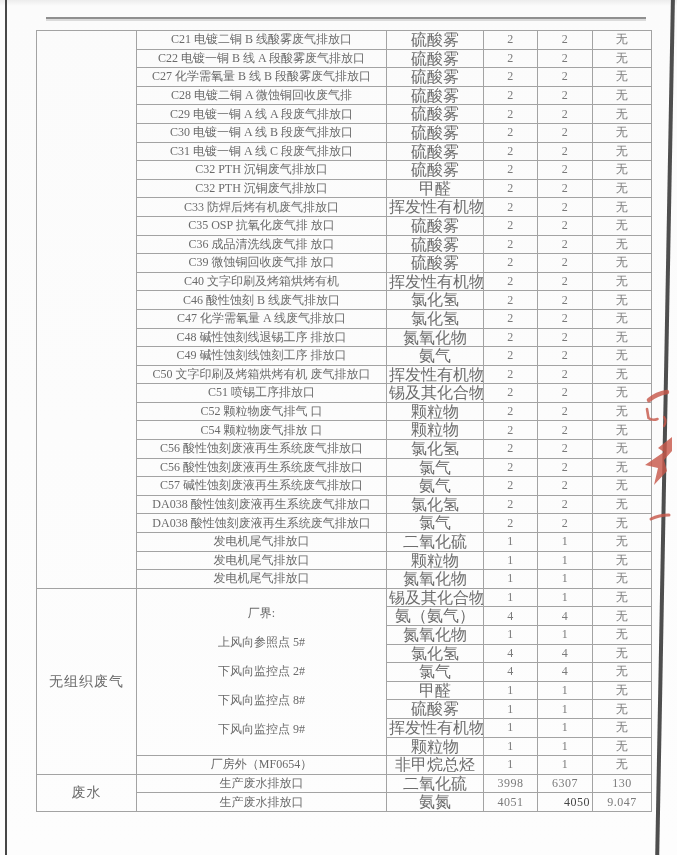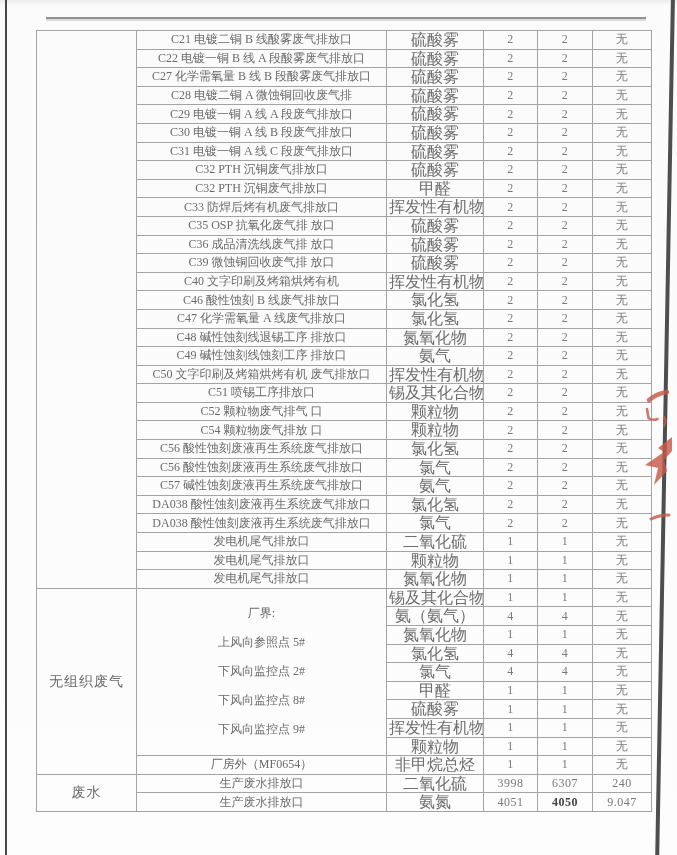--- a/index.html
+++ b/index.html
@@ -35,21 +35,21 @@
     font-size:12px;line-height:1.1;
     text-align:center;vertical-align:middle;
     padding:0 2px;height:17.1px;
     white-space:nowrap;overflow:hidden;
   }
   .tbl td.cat{font-size:14px;letter-spacing:1px;color:#6a6a6a;}
   .tbl td.outlet{font-size:12px;color:#6a6a6a;}
   .tbl td.outlet.multi div{line-height:29px;}
   .tbl td.pol{font-size:16px;}
   .tbl td.num{font-size:12px;color:#7a7a7a;letter-spacing:.5px;}
-  .tbl td.num.bold{font-weight:bold;color:#454545;}
+  .tbl td.num.bold{font-weight:normal;color:#454545;text-align:right;}
   .redmarks{position:absolute;left:628px;top:378px;}
   .redmarks path{opacity:.82;}
 </style>
 </head>
 <body>
 
 <div class="page">
   <div class="edge-left"></div>
   <div class="edge-right"></div>
   <div class="top-rule"></div>
@@ -407,21 +407,21 @@
           <td class="num">无</td>
         </tr>
         <tr>
           <td rowspan="2" class="cat">废水</td>
           <td rowspan="1" class="outlet">
             <div>生产废水排放口</div>
           </td>
           <td class="pol">二氧化硫</td>
           <td class="num">3998</td>
           <td class="num">6307</td>
-          <td class="num">240</td>
+          <td class="num">130</td>
         </tr>
         <tr>
           <td rowspan="1" class="outlet">
             <div>生产废水排放口</div>
           </td>
           <td class="pol">氨氮</td>
           <td class="num">4051</td>
           <td class="num bold">4050</td>
           <td class="num">9.047</td>
         </tr>

